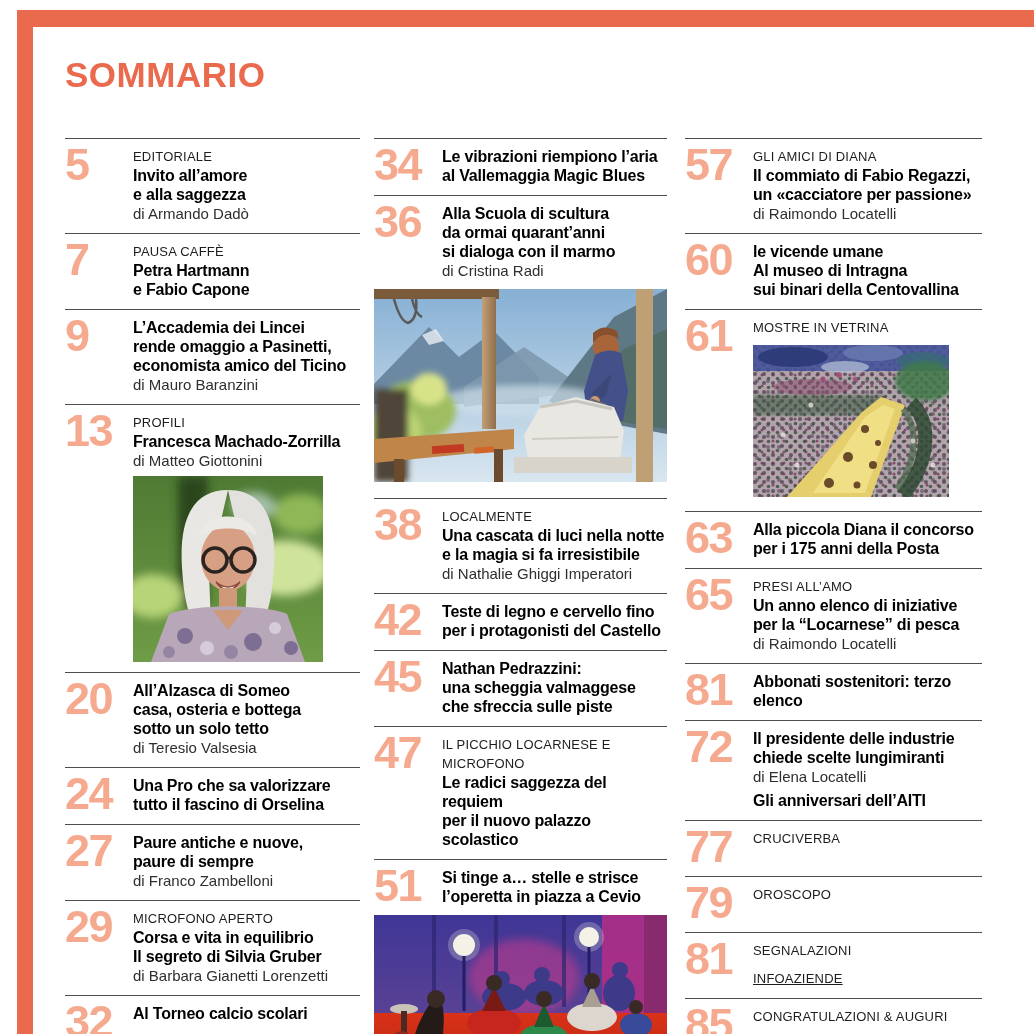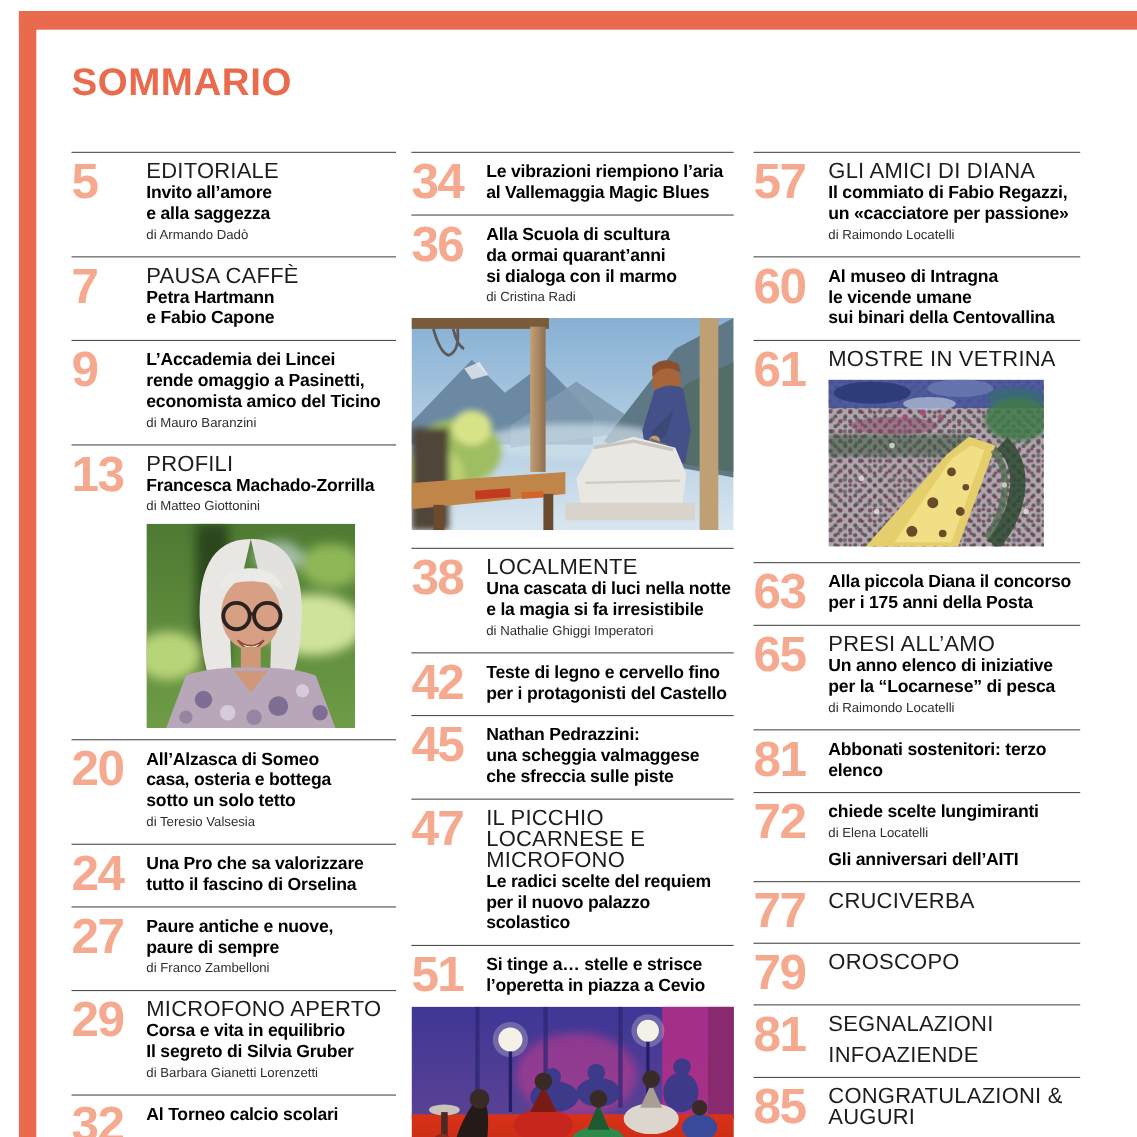--- a/index.html
+++ b/index.html
@@ -14,24 +14,24 @@
   .columns{position:absolute;left:48px;top:138px;width:917px;display:flex;align-items:flex-start;}
   .col{flex:none;}
   .col:nth-child(1){width:295px;margin-right:14px;}
   .col:nth-child(2){width:293px;margin-right:18px;}
   .col:nth-child(3){width:297px;}
   .entry{border-top:1.5px solid var(--rule,#4d4d4d);padding:7px 0 10px;}
   .row{display:flex;}
   .num{flex:none;width:68px;font-size:45px;font-weight:bold;line-height:0.82;
        letter-spacing:-1.5px;color:var(--pagenum,#f5aa8f);padding-top:1px;}
   .txt{flex:1;min-width:0;padding-top:1px;}
-  .kicker{font-size:20px;line-height:19px;color:#1d1d1d;letter-spacing:0.2px;}
-  .kicker + .kicker{margin-top:9px;}
+  .kicker{font-size:13px;line-height:19px;color:#1d1d1d;letter-spacing:0.2px;}
+  .kicker + .kicker{margin-top:9px;text-decoration:underline;}
   .title{font-size:16px;font-weight:bold;line-height:19px;color:#000000;letter-spacing:-0.2px;}
-  .byline{font-size:12px;line-height:19px;color:#2e2e2e;}
+  .byline{font-size:15px;line-height:19px;color:#2e2e2e;}
   .title.extra{margin-top:5px;}
   .photo{overflow:hidden;line-height:0;}
   .photo svg{display:block;}
   .photo-inline-portrait{width:190px;height:186px;margin-top:6px;}
   .photo-inline-painting{width:196px;height:152px;margin-top:8px;margin-bottom:4px;}
   .photo-full{width:100%;margin-top:9px;margin-bottom:6px;}
   .photo-full-sculptor{height:193px;}
   .photo-full-theater{height:185px;}
 </style>
 </head>
@@ -291,21 +291,21 @@
               <div class="title">che sfreccia sulle piste</div>
             </div>
     </div>
   </section>
 
   <section class="entry">
     <div class="row">
       <span class="num">47</span>
       <div class="txt">
               <div class="kicker">IL PICCHIO LOCARNESE E MICROFONO</div>
-              <div class="title">Le radici scelte del requiem</div>
+              <div class="title">Le radici saggezza del requiem</div>
               <div class="title">per il nuovo palazzo scolastico</div>
             </div>
     </div>
   </section>
 
   <section class="entry">
     <div class="row">
       <span class="num">51</span>
       <div class="txt">
               <div class="title">Si tinge a… stelle e strisce</div>
@@ -397,22 +397,22 @@
               <div class="title">un «cacciatore per passione»</div>
               <div class="byline">di Raimondo Locatelli</div>
             </div>
     </div>
   </section>
 
   <section class="entry">
     <div class="row">
       <span class="num">60</span>
       <div class="txt">
+              <div class="title">le vicende umane</div>
               <div class="title">Al museo di Intragna</div>
-              <div class="title">le vicende umane</div>
               <div class="title">sui binari della Centovallina</div>
             </div>
     </div>
   </section>
 
   <section class="entry">
     <div class="row">
       <span class="num">61</span>
       <div class="txt">
               <div class="kicker">MOSTRE IN VETRINA</div>
@@ -500,20 +500,21 @@
       <div class="txt">
               <div class="title">Abbonati sostenitori: terzo elenco</div>
             </div>
     </div>
   </section>
 
   <section class="entry">
     <div class="row">
       <span class="num">72</span>
       <div class="txt">
+              <div class="title">Il presidente delle industrie</div>
               <div class="title">chiede scelte lungimiranti</div>
               <div class="byline">di Elena Locatelli</div>
               <div class="title extra">Gli anniversari dell’AITI</div>
             </div>
     </div>
   </section>
 
   <section class="entry">
     <div class="row">
       <span class="num">77</span>

